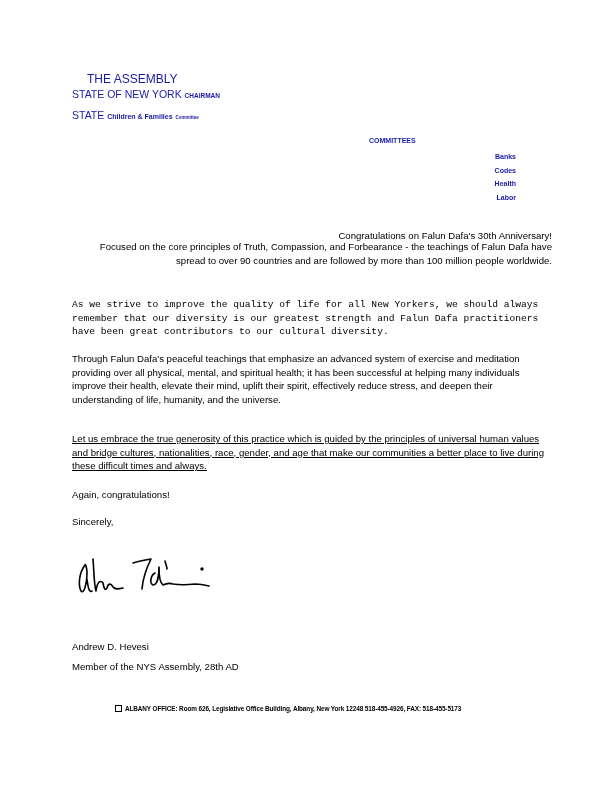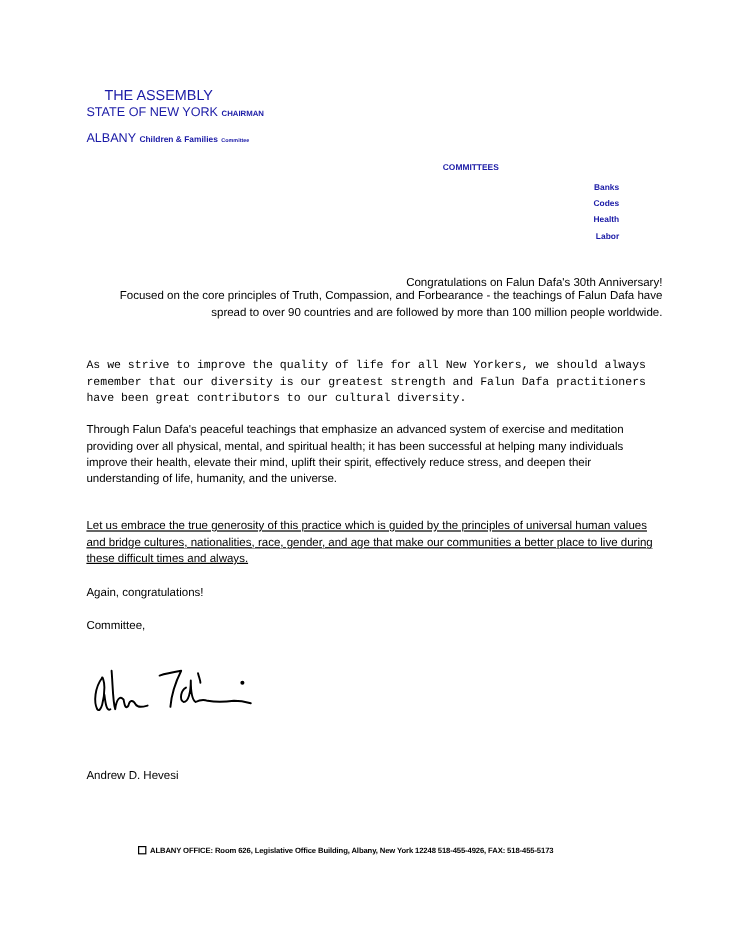--- a/index.html
+++ b/index.html
@@ -26,52 +26,53 @@
 </head>
 <body>
 
 <div>
   <div class="hdr1 blue">THE ASSEMBLY</div>
   <div class="hdr2 blue">
     <span>STATE OF NEW YORK</span>
     <span class="tiny">CHAIRMAN</span>
   </div>
   <div class="hdr3 blue">
-    <span>ALBANY</span>
+    <span>STATE</span>
     <span class="small-b">Children &amp; Families</span>
     <span class="tinier">Committee</span>
   </div>
 </div>
 
 <div class="committees-title blue">COMMITTEES</div>
 <div class="committee-list blue">
   <div>Banks</div>
   <div>Codes</div>
   <div>Health</div>
   <div>Labor</div>
 </div>
 
 <div class="body-text" style="top:229px;text-align:right;">Congratulations on Falun Dafa's 30th Anniversary!</div>
 <div class="body-text" style="top:240px;text-align:right;">Focused on the core principles of Truth, Compassion, and Forbearance - the teachings of Falun Dafa have spread to over 90 countries and are followed by more than 100 million people worldwide.</div>
 <div class="body-text" style="top:298px;font-family:Liberation Mono, monospace;">As we strive to improve the quality of life for all New Yorkers, we should always remember that our diversity is our greatest strength and Falun Dafa practitioners have been great contributors to our cultural diversity.</div>
 <div class="body-text" style="top:352px;">Through Falun Dafa's peaceful teachings that emphasize an advanced system of exercise and meditation providing over all physical, mental, and spiritual health; it has been successful at helping many individuals improve their health, elevate their mind, uplift their spirit, effectively reduce stress, and deepen their understanding of life, humanity, and the universe.</div>
 <div class="body-text" style="top:432px;text-decoration:underline;">Let us embrace the true generosity of this practice which is guided by the principles of universal human values and bridge cultures, nationalities, race, gender, and age that make our communities a better place to live during these difficult times and always.</div>
 <div class="body-text" style="top:488px;">Again, congratulations!</div>
-<div class="body-text" style="top:515px;">Committee,</div>
+<div class="body-text" style="top:515px;">Sincerely,</div>
 
 <svg class="sig" width="140" height="45" viewBox="0 0 140 45">
   <g fill="none" stroke="#000" stroke-width="1.6" stroke-linecap="round" stroke-linejoin="round">
     <path d="M10 12 C4 20, 3 32, 6 38 C9 42, 12 30, 12 20 C12 14, 10 10, 10 12 M12 26 C13 34, 14 40, 17 38"></path>
     <path d="M18 6 C19 18, 19 32, 21 38 C22 30, 25 26, 28 30 C29 36, 30 38, 32 35 C33 30, 36 30, 38 34 C40 37, 44 36, 48 35"></path>
     <path d="M58 10 C64 8, 70 7, 76 6 C72 14, 68 24, 67 36"></path>
     <path d="M80 20 C76 22, 74 30, 78 32 C82 32, 84 24, 84 14 C84 22, 85 30, 88 32 C92 30, 95 30, 98 31 C104 32, 112 32, 120 31 C126 31, 130 32, 134 33"></path>
     <path d="M90 8 C91 12, 92 14, 92 16"></path>
     <circle cx="127" cy="16" r="0.9" fill="#000"></circle>
   </g>
 </svg>
 
 <div class="name-block">
   <div>Andrew D. Hevesi</div>
+  <div>Member of the NYS Assembly, 28th AD</div>
 </div>
 
 <div class="footer">
   <span class="box-icon"></span><span>ALBANY OFFICE: Room 626, Legislative Office Building, Albany, New York 12248  518-455-4926, FAX: 518-455-5173</span>
 </div>
 
 </body></html>

